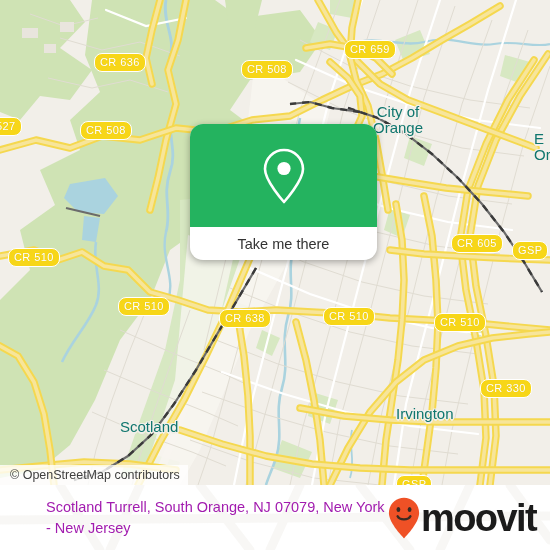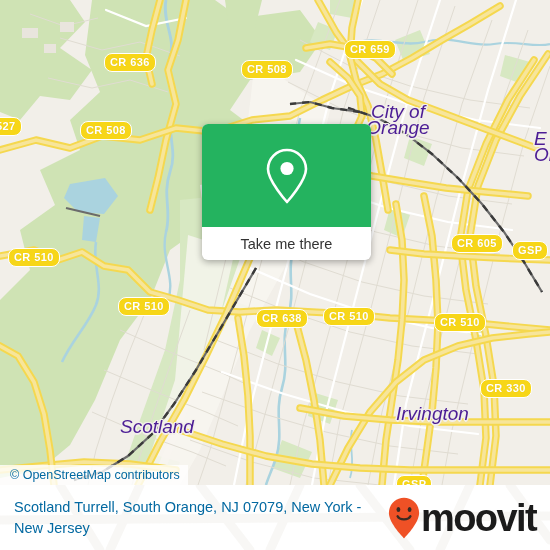--- a/index.html
+++ b/index.html
@@ -25,46 +25,45 @@
   }
   #map-svg { position: absolute; left: 0; top: 0; display: block; }
 
   .shield {
     position: absolute;
     background: #f7d618;
     border: 1.5px solid #ffffff;
     border-radius: 8px;
     color: #ffffff;
     font-size: 11px;
-    font-weight: bold;
+    font-weight: normal;
     letter-spacing: .4px;
     line-height: 14px;
     padding: 1px 5px 2px 5px;
     white-space: nowrap;
     text-shadow: 0 0 1px rgba(0,0,0,.12);
   }
   .place-label {
     position: absolute;
-    color: #4c1d95;
-    font-size: 19px;
+    color: #0f766e;
+    font-size: 15px;
     line-height: 15px;
     white-space: nowrap;
     text-shadow:
       -1.5px 0 #f2efe9, 1.5px 0 #f2efe9, 0 -1.5px #f2efe9, 0 1.5px #f2efe9,
       -1px -1px #f2efe9, 1px -1px #f2efe9, -1px 1px #f2efe9, 1px 1px #f2efe9;
-    font-style: italic;
   }
   .place-label.two-line { line-height: 16px; white-space: normal; text-align: center; }
 
   
   #popup-card {
     position: absolute;
-    left: 202px; top: 124px;
-    width: 169px; height: 136px;
-    border-radius: 6px;
+    left: 190px; top: 124px;
+    width: 187px; height: 136px;
+    border-radius: 13px;
     background: #ffffff;
     box-shadow: 0 2px 7px rgba(0,0,0,.33);
     overflow: hidden;
   }
   #popup-image {
     position: relative;
     width: 100%; height: 103px;
     background: #24b35f;
     display: flex; align-items: center; justify-content: center;
   }
@@ -74,21 +73,21 @@
     color: #333333;
     font-size: 14.5px;
   }
 
   
   #attribution {
     position: absolute;
     left: 0; top: 465px;
     padding: 3px 8px 4px 10px;
     background: rgba(255,255,255,.80);
-    color: #0369a1;
+    color: #404040;
     font-size: 12.5px;
     line-height: 14px;
     white-space: nowrap;
   }
 
   
   #footer {
     position: absolute;
     left: 0; top: 485px;
     width: 550px; height: 65px;
@@ -97,24 +96,25 @@
   }
   #footer-watermark { position: absolute; left: 0; top: -485px; opacity: .40; }
   #footer-inner {
     position: relative;
     width: 100%; height: 100%;
     display: flex; align-items: center;
     padding: 0 8px 0 14px;
   }
   #footer-title {
     flex: 1 1 auto;
-    color: #0369a1;
+    color: #a21caf;
     font-size: 14.5px;
     line-height: 21px;
     max-width: 400px;
+    margin-left: 32px;
   }
   #moovit-logo {
     flex: 0 0 auto;
     display: flex; align-items: center;
     margin-left: 2px;
     padding-right: 6px;
   }
   #moovit-wordmark {
     color: #1b1b1b;
     font-size: 38px;
@@ -298,28 +298,28 @@
         <path class="railb" d="M256,268 L236,302 L216,336 L196,370 L174,404 L152,434 L128,456 L102,472 L74,480"></path>
         <path class="rail" stroke-width="3" d="M66,208 L100,216"></path>
       </g>
       <g class="blg">
         <rect x="22" y="28" width="16" height="10"></rect>
         <rect x="44" y="44" width="12" height="9"></rect>
         <rect x="60" y="22" width="14" height="10"></rect>
       </g>
     </svg>
 
-    <div class="shield" style="left:104px; top:53px;">CR 636</div>
+    <div class="shield" style="left:94px; top:53px;">CR 636</div>
     <div class="shield" style="left:241px; top:60px;">CR 508</div>
     <div class="shield" style="left:344px; top:40px;">CR 659</div>
     <div class="shield" style="left:-10px; top:117px;">527</div>
     <div class="shield" style="left:80px; top:121px;">CR 508</div>
     <div class="shield" style="left:8px; top:248px;">CR 510</div>
     <div class="shield" style="left:118px; top:297px;">CR 510</div>
-    <div class="shield" style="left:219px; top:309px;margin-left:37px;">CR 638</div>
+    <div class="shield" style="left:219px; top:309px;">CR 638</div>
     <div class="shield" style="left:323px; top:307px;">CR 510</div>
     <div class="shield" style="left:404px; top:234px;margin-left:47px;">CR 605</div>
     <div class="shield" style="left:512px; top:241px;">GSP</div>
     <div class="shield" style="left:434px; top:313px;">CR 510</div>
     <div class="shield" style="left:480px; top:379px;">CR 330</div>
     <div class="shield" style="left:396px; top:475px;">GSP</div>
 
     <div class="place-label two-line" style="left:362px; top:104px; width:72px;">
       <span>City
 of Orange</span>

